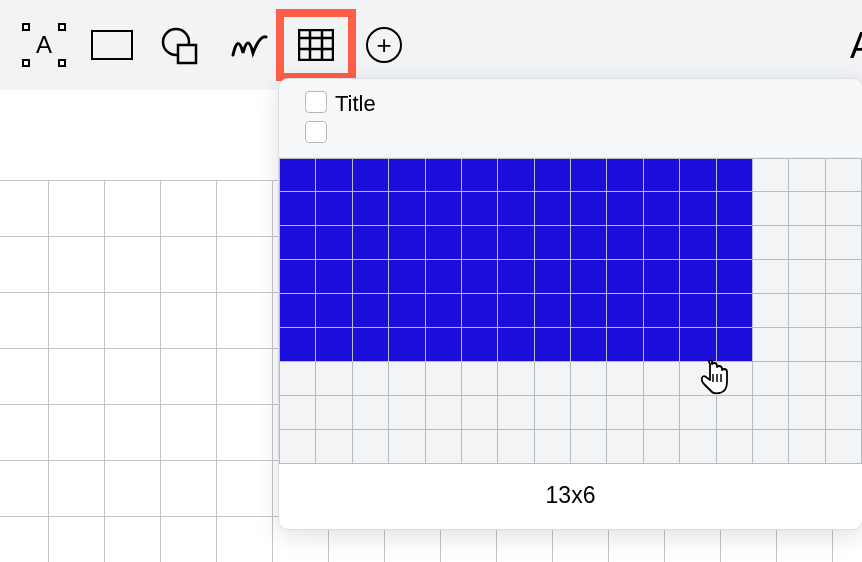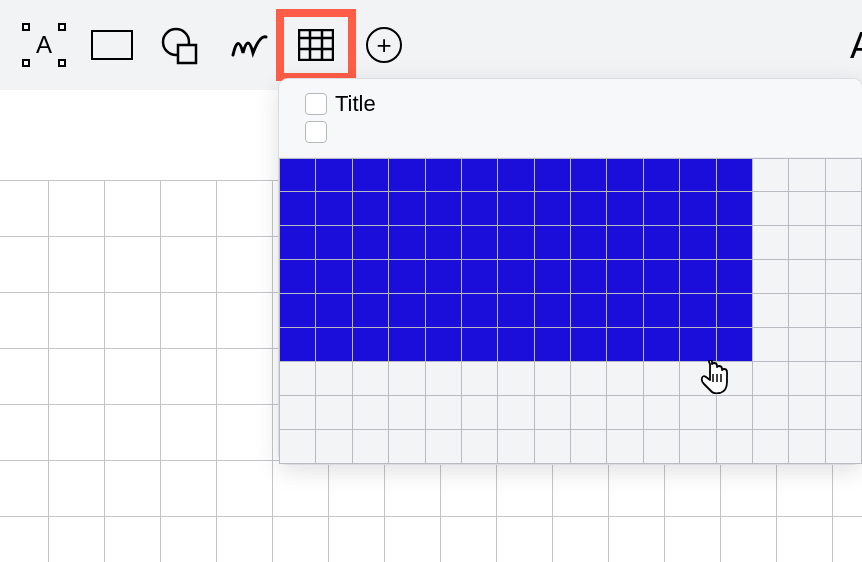--- a/index.html
+++ b/index.html
@@ -138,21 +138,20 @@
       z-index: 10;
     }
     .popover-header {
       background: #f7f8fa;
       border-radius: 10px 10px 0 0;
       padding: 10px 14px 12px 14px;
       border-bottom: 1px solid #eceef1;
     }
     .checkbox-row {
       display: flex;
-      align-items: center;
       gap: 8px;
       padding: 2px 12px;
       cursor: pointer;
     }
     .checkbox {
       width: 22px;
       height: 22px;
       border: 1.5px solid #b5b9bf;
       border-radius: 4px;
       background: #fff;
@@ -400,20 +399,21 @@
         <div class="cell"></div>
         <div class="cell"></div>
         <div class="cell"></div>
         <div class="cell"></div>
         <div class="cell"></div>
         <div class="cell"></div>
         <div class="cell"></div>
         <div class="cell"></div>
       </div>
   </div>
+  <div class="dimensions">13x6</div>
 </div>
 
 <div class="cursor-hand">
   <svg width="30" height="34" viewBox="0 0 30 34">
     <path d="M 10 4 L 10 20 L 6 17 Q 3 15 2 18 Q 1 21 4 24 L 12 32 Q 14 34 20 33 Q 27 31 27 22 L 27 12 Q 27 9 24 9 Q 23 9 22 10 L 22 9 Q 22 6 19 6 Q 18 6 17 7 L 17 6 Q 17 3 14 3 Q 13 3 12 4 L 12 2 Q 12 0 10.5 0 Q 9 0 9 2 Z" fill="#fff" stroke="#000" stroke-width="1.8" stroke-linejoin="round"></path>
     <line x1="13" y1="14" x2="13" y2="22" stroke="#000" stroke-width="1.5"></line>
     <line x1="17" y1="14" x2="17" y2="22" stroke="#000" stroke-width="1.5"></line>
     <line x1="21" y1="14" x2="21" y2="22" stroke="#000" stroke-width="1.5"></line>
   </svg>
 </div>

